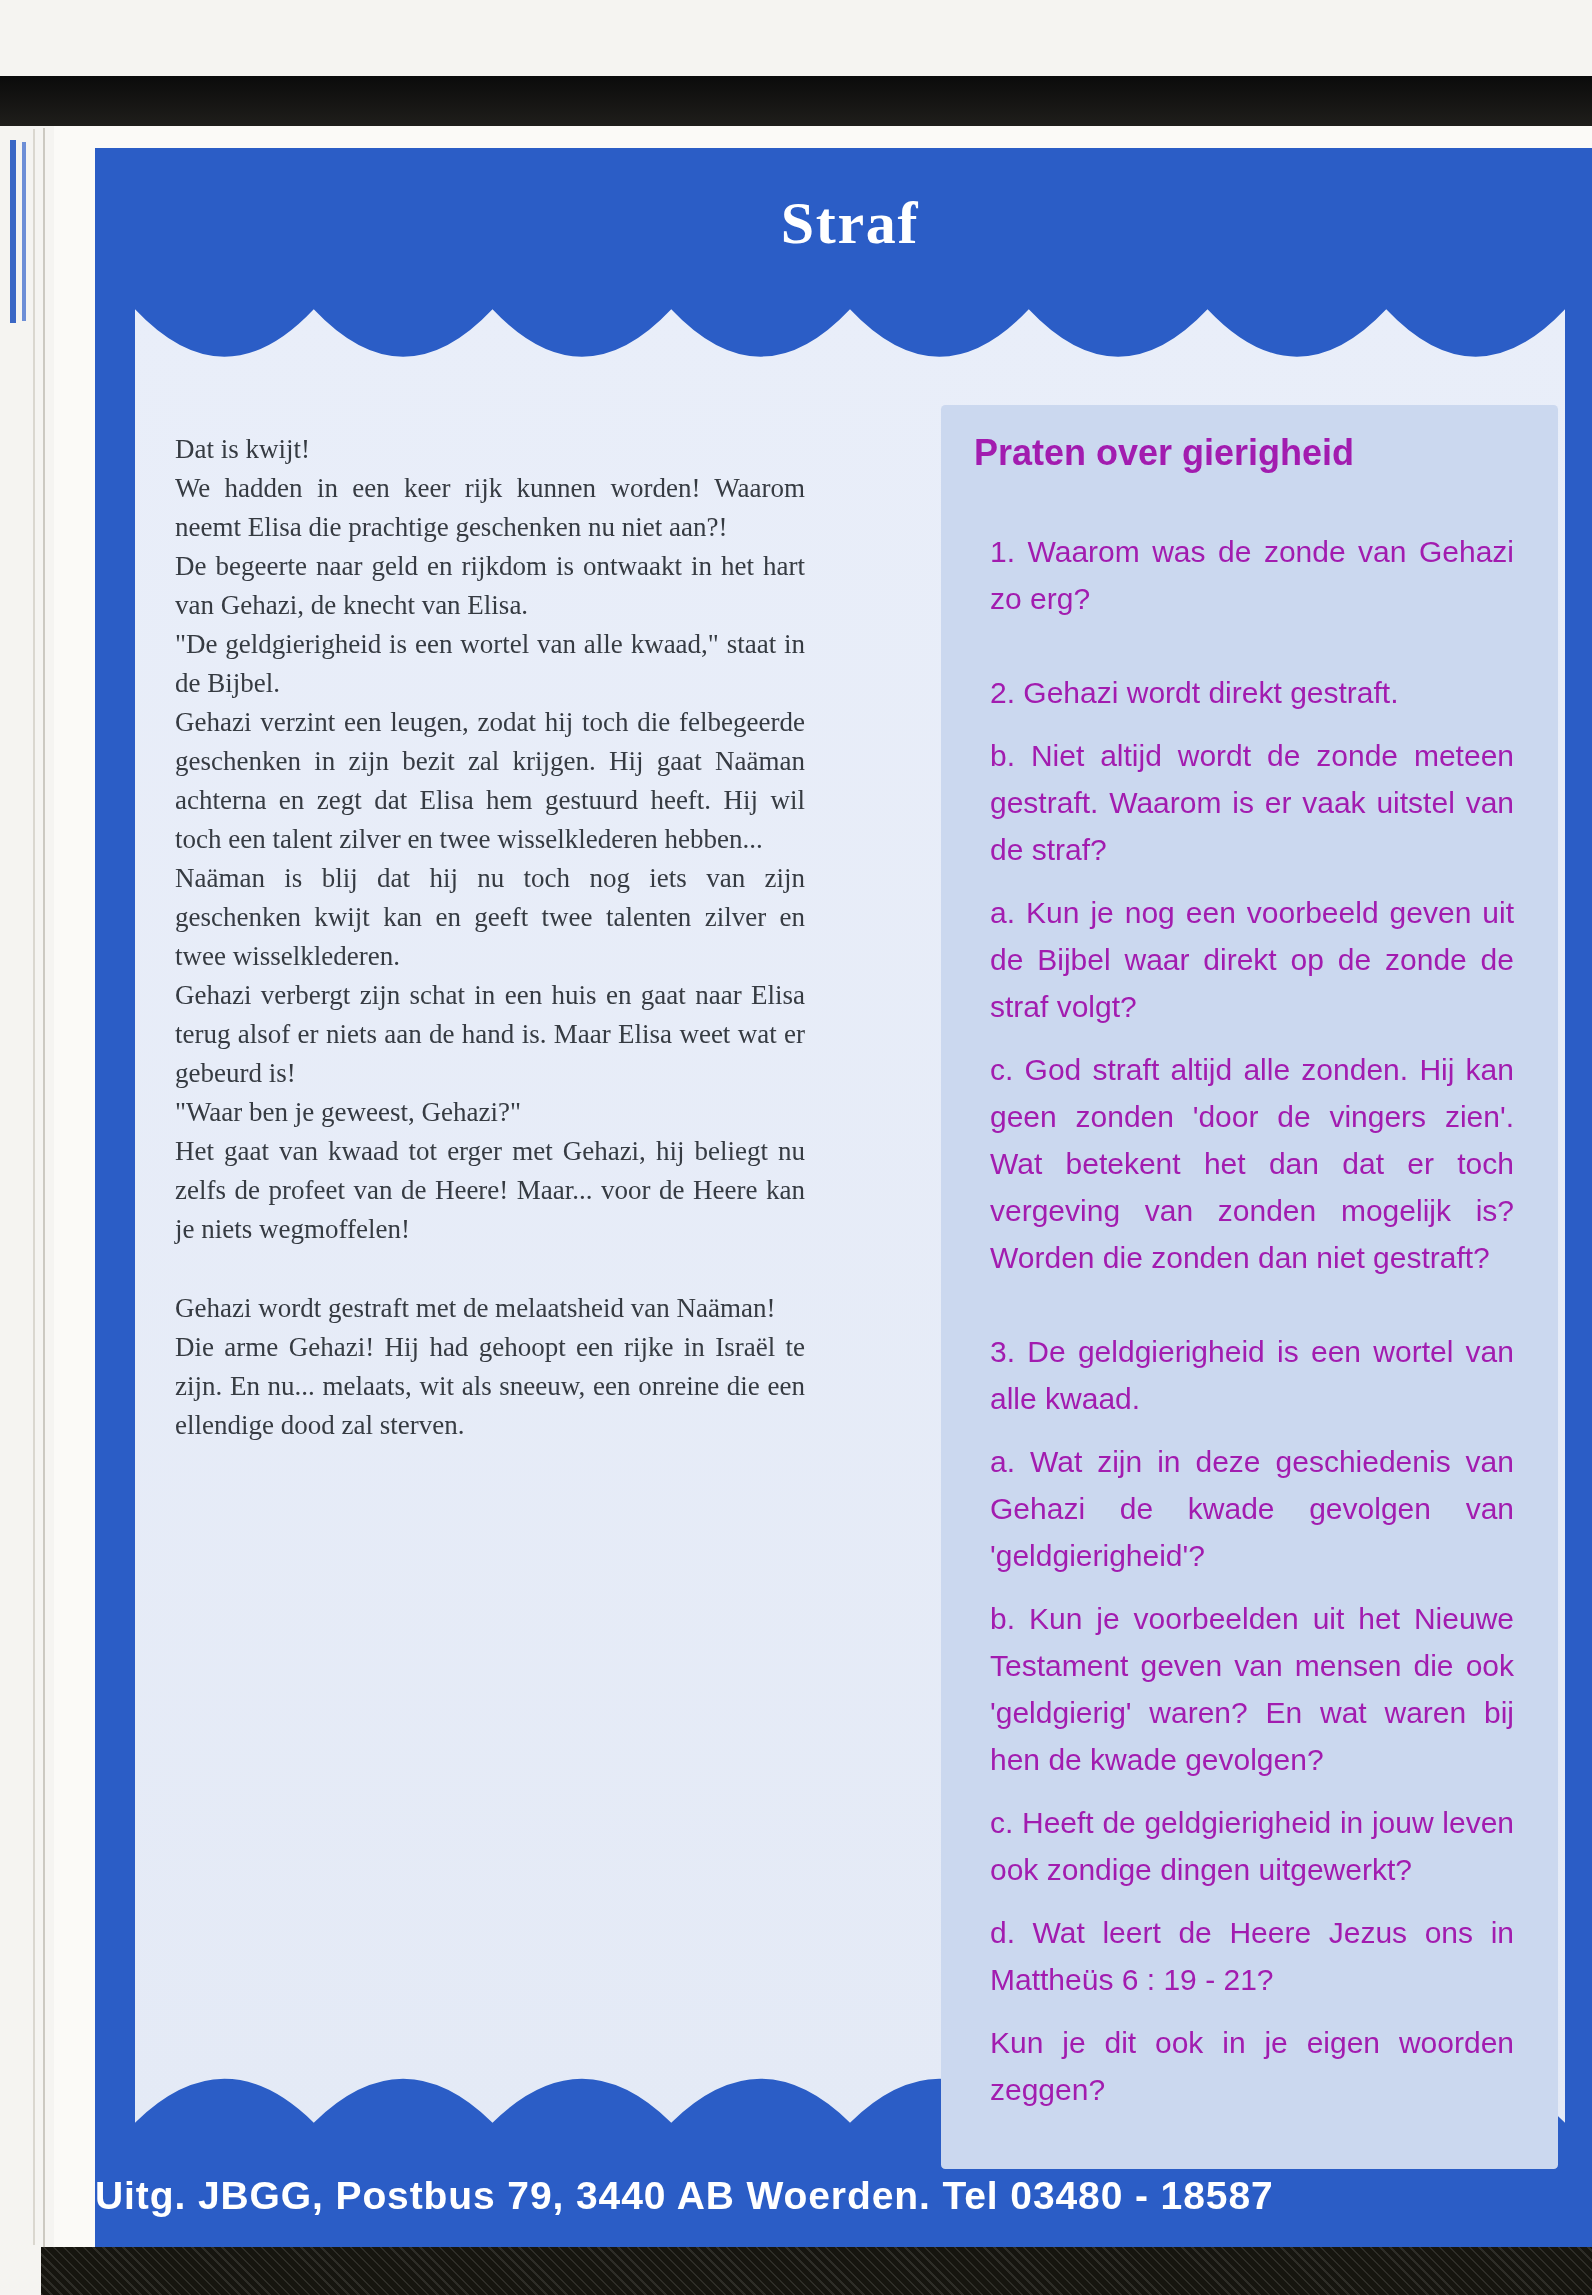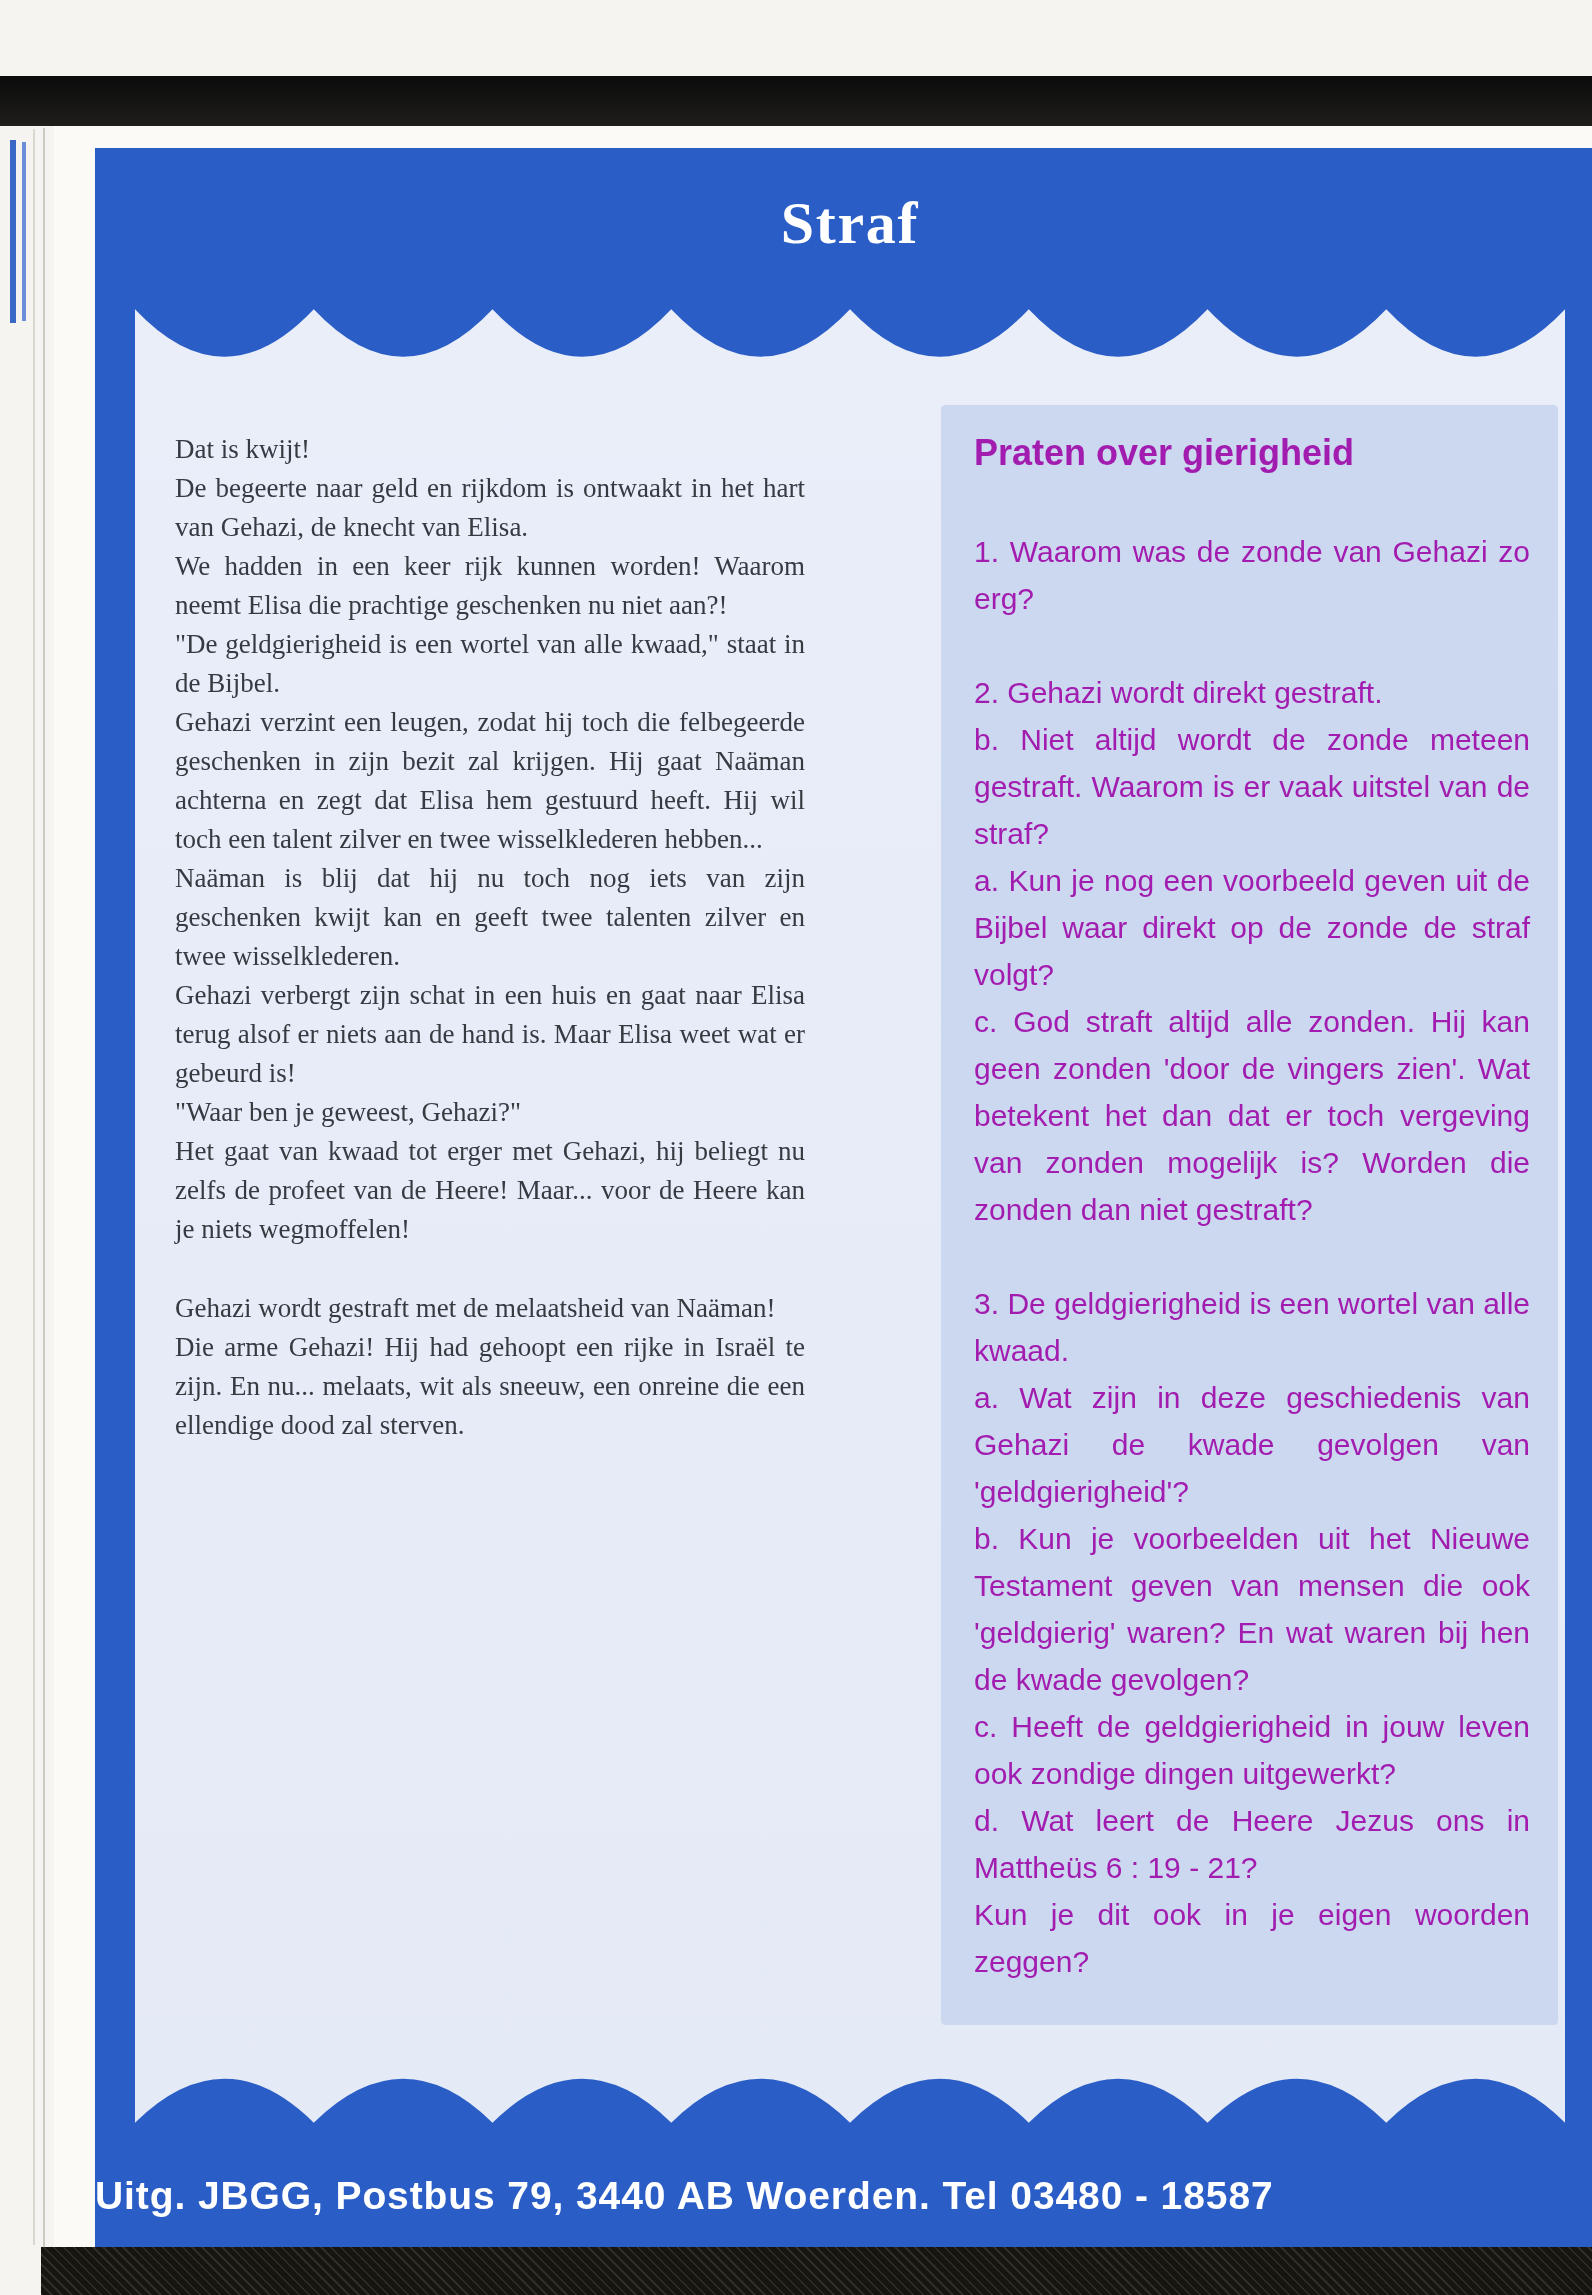--- a/index.html
+++ b/index.html
@@ -93,21 +93,21 @@
     text-align:justify;
     hyphens:auto;
   }
   .question-box-title{
     font-size:36px;font-weight:bold;line-height:43px;
     margin:0 0 54px 0;
     text-align:left;
   }
   .q-group{margin:0 0 47px 0;}
   .q-group:last-child{margin-bottom:0;}
-  .q-group p{margin:0;}
+  .q-group p{margin:16px;}
 
   
   .band-bottom{
     height:114px;flex:0 0 auto;
     display:flex;align-items:center;justify-content:flex-start;
     padding-top:12px;box-sizing:border-box;
   }
   .footer-text{
     color:#ffffff;
     font-family:"Liberation Sans", sans-serif;
@@ -141,22 +141,22 @@
       <div class="inner">
 
         <svg class="wave wave-top" viewBox="0 0 800 60" preserveAspectRatio="none" aria-hidden="true">
           <path fill="#2b5dc6" d="M0,0 H800 V10 Q750,95 700,10 Q650,95 600,10 Q550,95 500,10 Q450,95 400,10 Q350,95 300,10 Q250,95 200,10 Q150,95 100,10 Q50,95 0,10 Z"></path>
         </svg>
 
         <div class="content">
 
           <div class="left-col">
             <p>Dat is kwijt!</p>
+            <p>We hadden in een keer rijk kunnen worden! Waarom neemt Elisa die prachtige geschenken nu niet aan?!</p>
             <p>De begeerte naar geld en rijkdom is ontwaakt in het hart van Gehazi, de knecht van Elisa.</p>
-            <p>We hadden in een keer rijk kunnen worden! Waarom neemt Elisa die prachtige geschenken nu niet aan?!</p>
             <p>"De geldgierigheid is een wortel van alle kwaad," staat in de Bijbel.</p>
             <p>Gehazi verzint een leugen, zodat hij toch die felbegeerde geschenken in zijn bezit zal krijgen. Hij gaat Naäman achterna en zegt dat Elisa hem gestuurd heeft. Hij wil toch een talent zilver en twee wisselklederen hebben...</p>
             <p>Naäman is blij dat hij nu toch nog iets van zijn geschenken kwijt kan en geeft twee talenten zilver en twee wisselklederen.</p>
             <p>Gehazi verbergt zijn schat in een huis en gaat naar Elisa terug alsof er niets aan de hand is. Maar Elisa weet wat er gebeurd is!</p>
             <p>"Waar ben je geweest, Gehazi?"</p>
             <p>Het gaat van kwaad tot erger met Gehazi, hij beliegt nu zelfs de profeet van de Heere! Maar... voor de Heere kan je niets wegmoffelen!</p>
             <p class="gap">Gehazi wordt gestraft met de melaatsheid van Naäman!</p>
             <p>Die arme Gehazi! Hij had gehoopt een rijke in Israël te zijn. En nu... melaats, wit als sneeuw, een onreine die een ellendige dood zal sterven.</p>
           </div>
 

